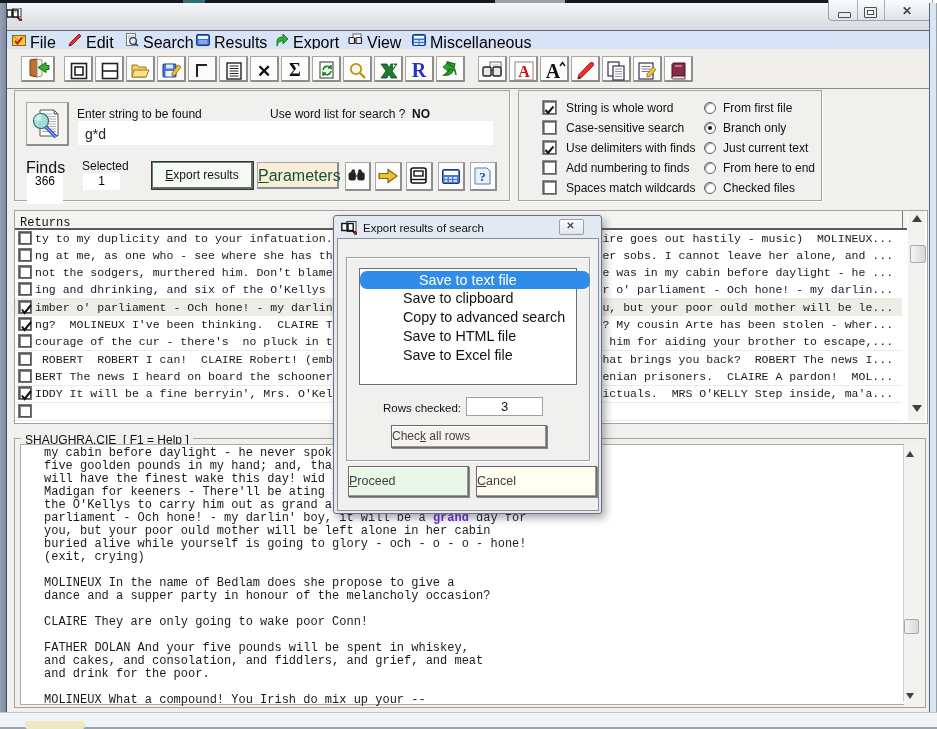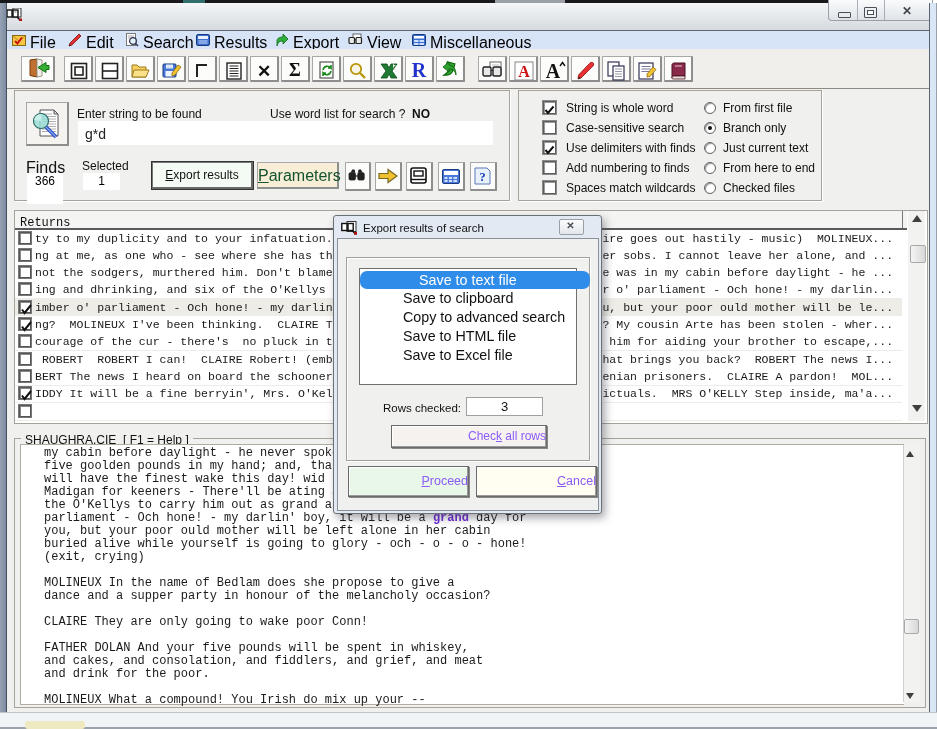--- a/index.html
+++ b/index.html
@@ -34,21 +34,21 @@
 .rrow.sel{background:#edece7;}
 .rtext{position:absolute;left:20px;top:2px;font-family:"Liberation Mono",monospace;font-size:11.54px;color:#1a1a1a;white-space:pre;}
 .rckb{position:absolute;left:4px;top:2px;width:10px;height:10px;background:#fff;border:1px solid #555;box-shadow:inset 1px 1px 0 #8a8a8a, 0 0 0 1px #777;}
 
 .sbtrack{background:#f2f2f0;}
 .sbthumb{background:linear-gradient(90deg,#f4f4f4,#d8d8d8);border:1px solid #a8a8a8;border-radius:2px;}
 .arr{width:0;height:0;position:absolute;}
 
 #bgroup{left:14px;top:438px;width:910px;height:268px;border:1px solid #a7a39b;}
 #btext{left:20px;top:444px;width:883px;height:259px;background:#fff;border:1px solid #b0aca4;border-right:none;}
-.dbtn{border:1px solid #6a6a6a;box-shadow:inset -1px -1px 0 #9a9a9a,inset 1px 1px 0 #fff,1px 1px 0 #888;text-align:right;color:#8b5cf6;}
+.dbtn{border:1px solid #6a6a6a;box-shadow:inset -1px -1px 0 #9a9a9a,inset 1px 1px 0 #fff,1px 1px 0 #888;text-align:left;color:#404040;}
 #btext{box-shadow:none;}
 </style>
 </head>
 <body>
 <div id="win">
 <div class="abs" id="topstrip"></div>
 <div class="abs" style="left:495px;top:0;width:70px;height:3px;background:#9aa0a5;"></div>
 <div class="abs" style="left:183px;top:0;width:22px;height:3px;background:#2e6e6e;"></div>
 <div class="abs" id="titlebar"></div>
 

